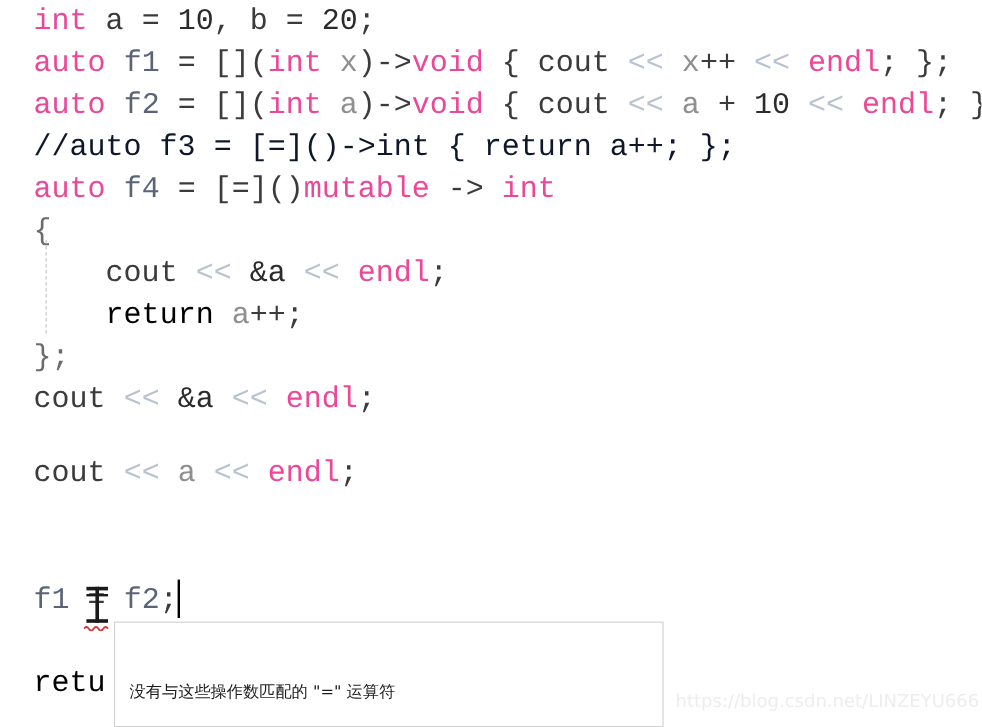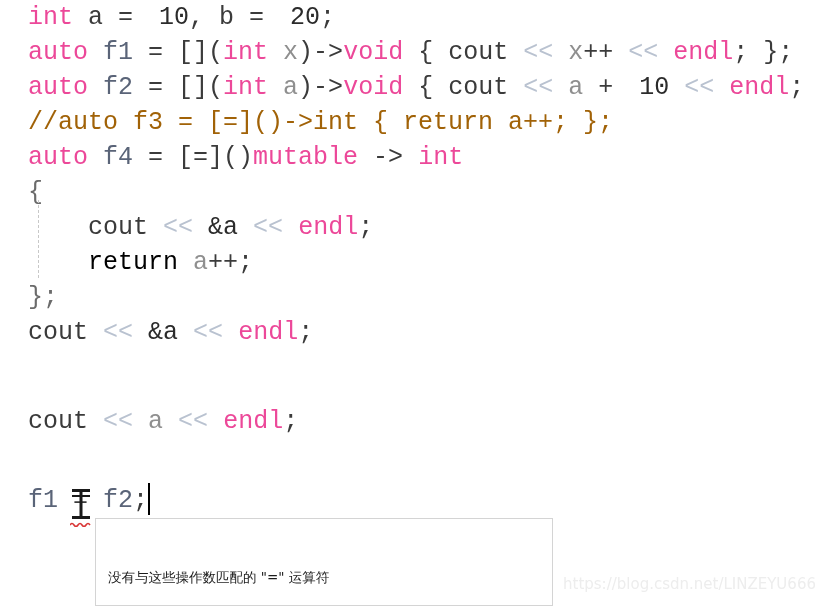--- a/index.html
+++ b/index.html
@@ -32,27 +32,27 @@
     line-height: 35px;
     white-space: pre;
     font-family: "Liberation Mono", "DejaVu Sans Mono", monospace;
     font-size: 25px;
     letter-spacing: 0px;
   }
 
   
   .kw      { color: #ec4899; font-family: Liberation Mono, monospace; }          
   .ret     { color: #000000; }          
-  .cmt     { color: #a16207; }          
+  .cmt     { color: #0f172a; }          
   .ident   { color: #5a6478; }          
   .plain   { color: #3b3b3b; }          
   .param   { color: #8f8f8f; }          
   .shift   { color: #b9c2d0; }          
   .endl    { color: #ec4899; }          
-  .num     { color: #2b2b2b; margin-left: 11px; }          
+  .num     { color: #2b2b2b; }          
   .amp     { color: #2b2b2b; }          
   .brace   { color: #6b6b6b; }
 
   
   #indent-guide {
     position: absolute;
     left: 38px;
     top: 200px;
     width: 0px;
     height: 78px;
@@ -127,23 +127,24 @@
       <div class="line" style="top: 0px;"><span class="kw">int</span><span class="plain"> a = </span><span class="num">10</span><span class="plain">, b = </span><span class="num">20</span><span class="plain">;</span></div>
       <div class="line" style="top: 35px;"><span class="kw">auto</span><span class="plain"> </span><span class="ident">f1</span><span class="plain"> = [](</span><span class="kw">int</span><span class="plain"> </span><span class="param">x</span><span class="plain">)-&gt;</span><span class="kw">void</span><span class="plain"> { </span><span class="plain">cout</span><span class="plain"> </span><span class="shift">&lt;&lt;</span><span class="plain"> </span><span class="param">x</span><span class="plain">++ </span><span class="shift">&lt;&lt;</span><span class="plain"> </span><span class="endl">endl</span><span class="plain">; };</span></div>
       <div class="line" style="top: 70px;"><span class="kw">auto</span><span class="plain"> </span><span class="ident">f2</span><span class="plain"> = [](</span><span class="kw">int</span><span class="plain"> </span><span class="param">a</span><span class="plain">)-&gt;</span><span class="kw">void</span><span class="plain"> { </span><span class="plain">cout</span><span class="plain"> </span><span class="shift">&lt;&lt;</span><span class="plain"> </span><span class="param">a</span><span class="plain"> + </span><span class="num">10</span><span class="plain"> </span><span class="shift">&lt;&lt;</span><span class="plain"> </span><span class="endl">endl</span><span class="plain">; };</span></div>
       <div class="line" style="top: 105px;"><span class="cmt">//auto f3 = [=]()-&gt;int { return a++; };</span></div>
       <div class="line" style="top: 140px;"><span class="kw">auto</span><span class="plain"> </span><span class="ident">f4</span><span class="plain"> = [=]()</span><span class="kw">mutable</span><span class="plain"> -&gt; </span><span class="kw">int</span></div>
       <div class="line" style="top: 175px;"><span class="brace">{</span></div>
       <div class="line" style="top: 210px;"><span class="plain">    </span><span class="plain">cout</span><span class="plain"> </span><span class="shift">&lt;&lt;</span><span class="plain"> </span><span class="amp">&amp;a</span><span class="plain"> </span><span class="shift">&lt;&lt;</span><span class="plain"> </span><span class="endl">endl</span><span class="plain">;</span></div>
       <div class="line" style="top: 245px;"><span class="plain">    </span><span class="ret">return</span><span class="plain"> </span><span class="param">a</span><span class="plain">++;</span></div>
       <div class="line" style="top: 280px;"><span class="brace">};</span></div>
       <div class="line" style="top: 315px;"><span class="plain">cout</span><span class="plain"> </span><span class="shift">&lt;&lt;</span><span class="plain"> </span><span class="amp">&amp;a</span><span class="plain"> </span><span class="shift">&lt;&lt;</span><span class="plain"> </span><span class="endl">endl</span><span class="plain">;</span></div>
-      <div class="line" style="top: 404px;"><span class="plain">cout</span><span class="plain"> </span><span class="shift">&lt;&lt;</span><span class="plain"> </span><span class="param">a</span><span class="plain"> </span><span class="shift">&lt;&lt;</span><span class="plain"> </span><span class="endl">endl</span><span class="plain">;</span></div>
+      <div class="line" style="top: 377px;"><span class="plain">cout</span><span class="plain"> </span><span class="shift">&lt;&lt;</span><span class="plain"> </span><span class="param">a</span><span class="plain"> </span><span class="shift">&lt;&lt;</span><span class="plain"> </span><span class="endl">endl</span><span class="plain">;</span></div>
       <div class="line" style="top: 420px;"></div>
       <div class="line" style="top: 483px;"><span class="ident">f1</span><span class="plain"> = </span><span class="ident">f2</span><span class="plain">;</span></div>
+      <div class="line" style="top: 552px;"><span class="ret">retu</span></div>
     </div>
 
   <div id="indent-guide"></div>
 
   <div id="mouse-cursor">
     <svg width="22" height="34" viewBox="0 0 22 34">
       <rect x="2" y="2" width="18" height="3" fill="#1a1a1a"></rect>
       <rect x="9.5" y="2" width="3" height="30" fill="#1a1a1a"></rect>
       <rect x="2" y="8" width="18" height="2" fill="#1a1a1a"></rect>
       <rect x="2" y="29" width="18" height="3" fill="#1a1a1a"></rect>

